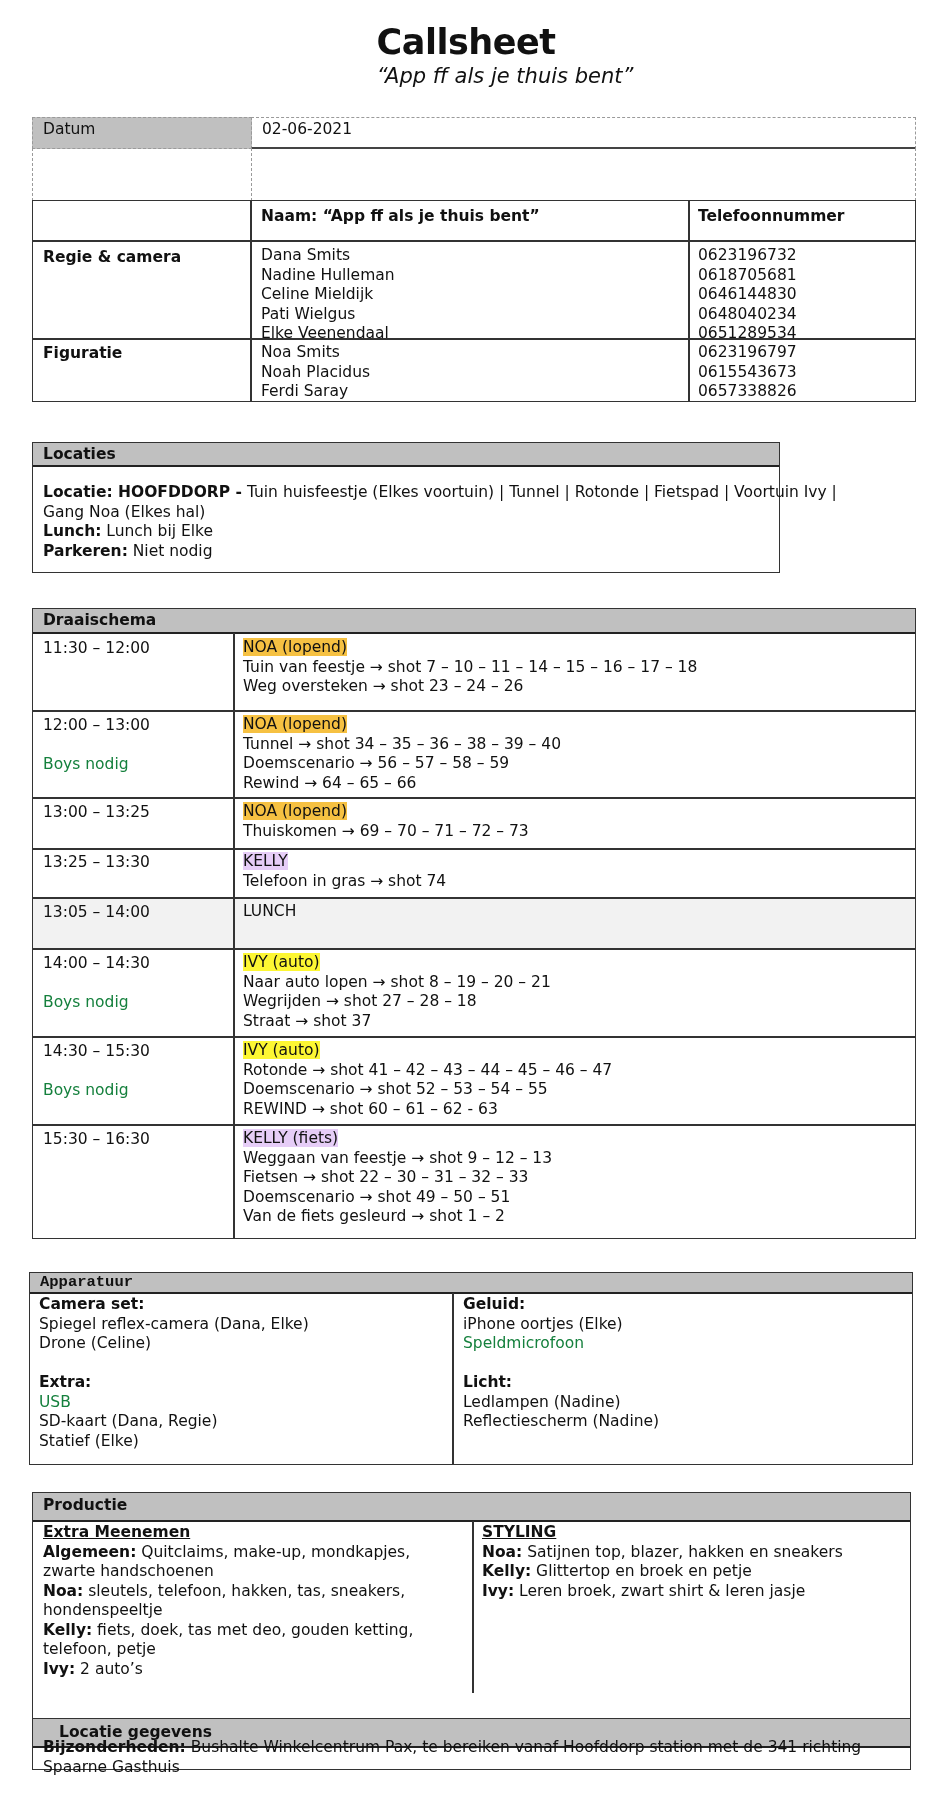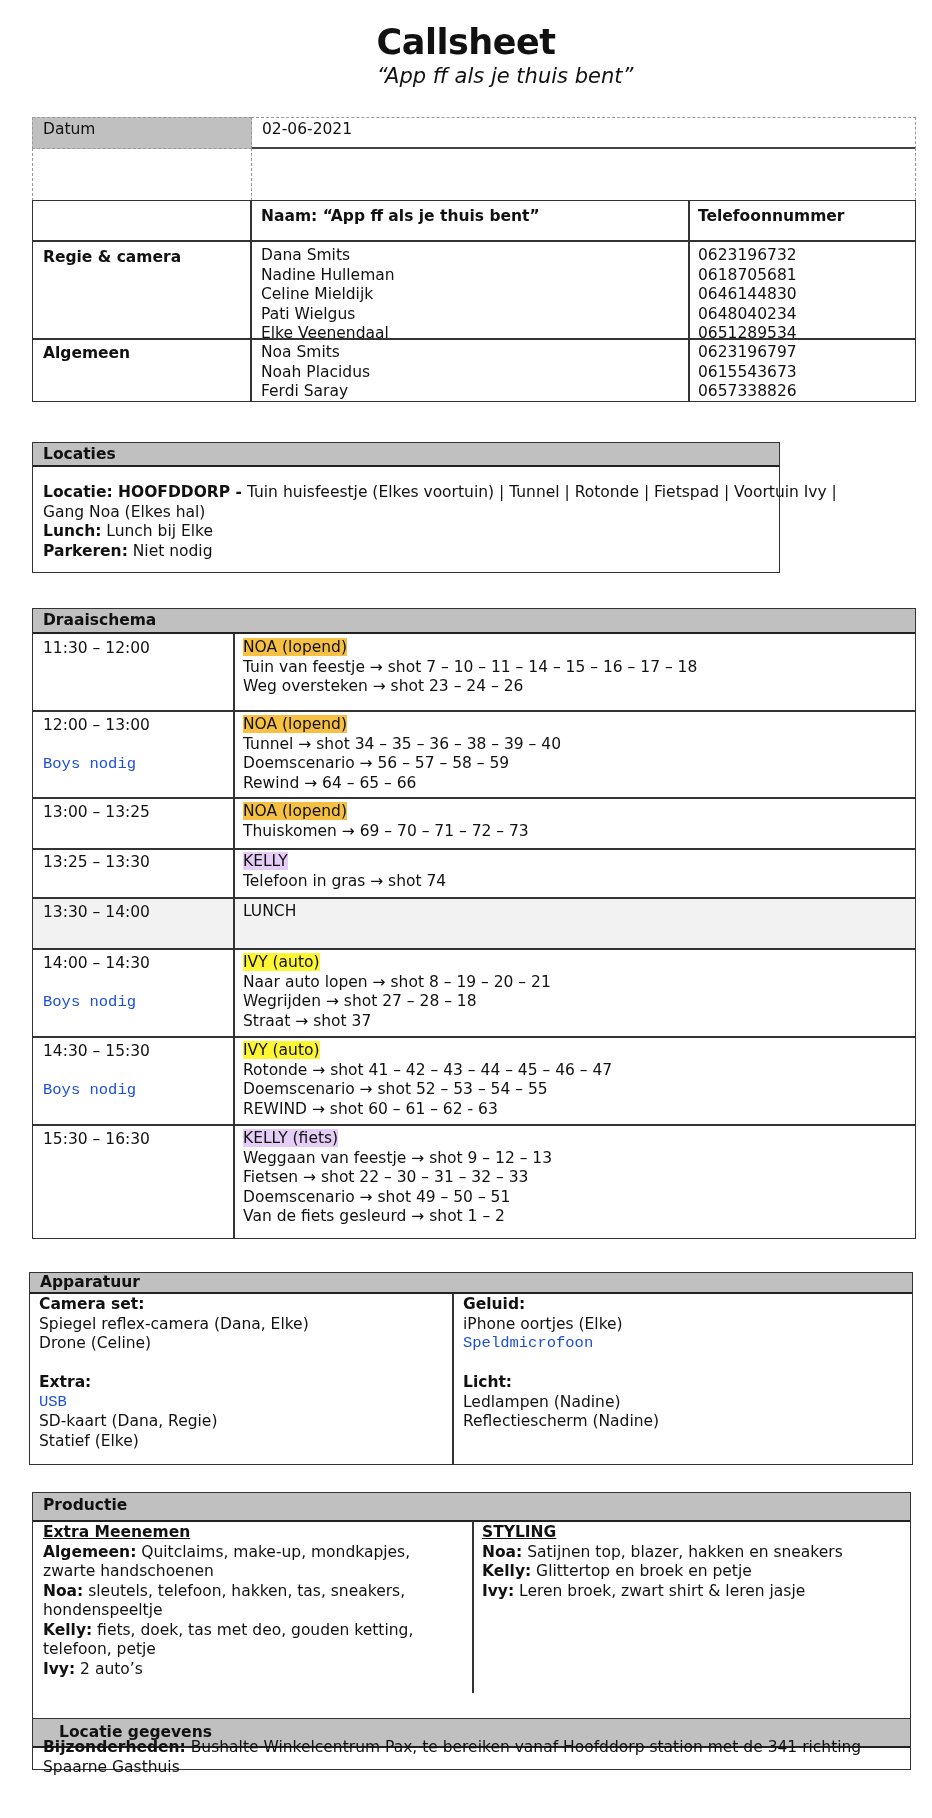--- a/index.html
+++ b/index.html
@@ -11,21 +11,21 @@
   .title {
     left: 0; width: 932px; top: 22px; text-align: center;
     font-size: 35px; font-weight: bold; letter-spacing: -0.5px;
   }
   .subtitle {
     left: 0; width: 1010px; top: 64px; text-align: center;
     font-size: 21px; font-style: italic;
   }
   .line { line-height: 19.5px; white-space: nowrap; }
   .b { font-weight: bold; }
-  .red { color: #1d4ed8; font-family: Liberation Mono, monospace; }
+  .red { color: #15803d; }
   .u { text-decoration: underline; font-weight: bold; }
   .gray { background: #c0c0c0; }
   .hl-orange { background: #f6c142; }
   .hl-violet { background: #e6cdf7; }
   .hl-yellow { background: #fdf733; }
 
   
   .t1 { left: 32px; top: 117px; width: 884px; height: 285px; }
   .t1 .cell { position: absolute; box-sizing: border-box; }
   .dash { border: 1px dashed #9a9a9a; }
@@ -74,21 +74,21 @@
       <div>Elke Veenendaal</div>
     </div>
     <div class="abs line" style="left:665px;top:45px;">
       <div>0623196732</div>
       <div>0618705681</div>
       <div>0646144830</div>
       <div>0648040234</div>
       <div>0651289534</div>
     </div>
 
-    <div class="abs b" style="left:10px;top:143px;">Algemeen</div>
+    <div class="abs b" style="left:10px;top:143px;">Figuratie</div>
     <div class="abs line" style="left:228px;top:142px;">
       <div>Noa Smits</div>
       <div>Noah Placidus</div>
       <div>Ferdi Saray</div>
     </div>
     <div class="abs line" style="left:665px;top:142px;">
       <div>0623196797</div>
       <div>0615543673</div>
       <div>0657338826</div>
     </div>
@@ -141,21 +141,21 @@
     <div><span class="hl-orange">NOA (lopend)</span></div>
     <div>Thuiskomen → 69 – 70 – 71 – 72 – 73</div>
   </div>
 
   <div class="abs" style="left:10px;top:244px;">13:25 – 13:30</div>
   <div class="abs line" style="left:210px;top:243px;">
     <div><span class="hl-violet">KELLY</span></div>
     <div>Telefoon in gras → shot 74</div>
   </div>
 
-  <div class="abs" style="left:10px;top:294px;">13:30 – 14:00</div>
+  <div class="abs" style="left:10px;top:294px;">13:05 – 14:00</div>
   <div class="abs line" style="left:210px;top:293px;">
     <div>LUNCH</div>
   </div>
 
   <div class="abs" style="left:10px;top:345px;">14:00 – 14:30</div>
   <div class="abs red" style="left:10px;top:384px;">Boys nodig</div>
   <div class="abs line" style="left:210px;top:344px;">
     <div><span class="hl-yellow">IVY (auto)</span></div>
     <div>Naar auto lopen → shot 8 – 19 – 20 – 21</div>
     <div>Wegrijden → shot 27 – 28 – 18</div>
@@ -175,21 +175,21 @@
   <div class="abs line" style="left:210px;top:520px;">
     <div><span class="hl-violet">KELLY (fiets)</span></div>
     <div>Weggaan van feestje → shot 9 – 12 – 13</div>
     <div>Fietsen → shot 22 – 30 – 31 – 32 – 33</div>
     <div>Doemscenario → shot 49 – 50 – 51</div>
     <div>Van de fiets gesleurd → shot 1 – 2</div>
   </div>
 </div>
 
 <div class="box" style="left:29px;top:1272px;width:884px;height:193px;">
-  <div class="hdr" style="height:21px;line-height:19px;">Apparatuur</div>
+  <div class="hdr" style="height:21px;line-height:19px;font-family:Liberation Mono, monospace;">Apparatuur</div>
   <div class="vdiv" style="left:422px;top:20px;"></div>
   <div class="abs line" style="left:9px;top:22px;">
     <div class="b">Camera set:</div>
     <div>Spiegel reflex-camera (Dana, Elke)</div>
     <div>Drone (Celine)</div>
     <div>&nbsp;</div>
     <div class="b">Extra:</div>
     <div class="red">USB</div>
     <div>SD-kaart (Dana, Regie)</div>
     <div>Statief (Elke)</div>

